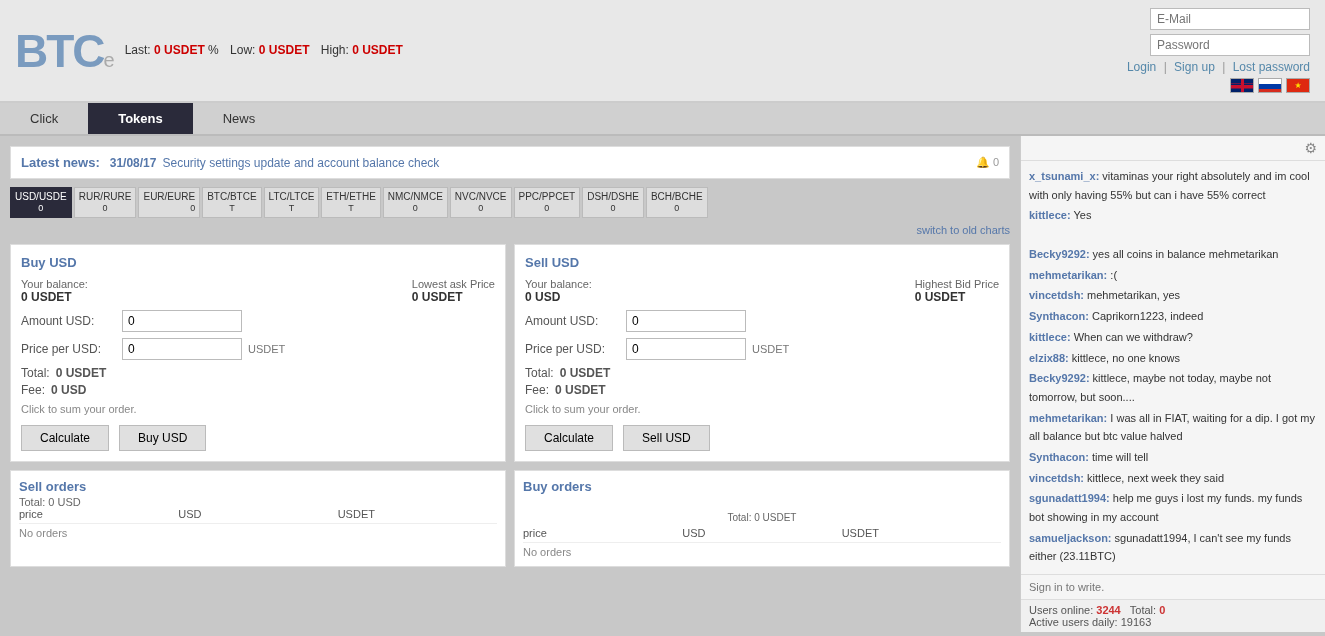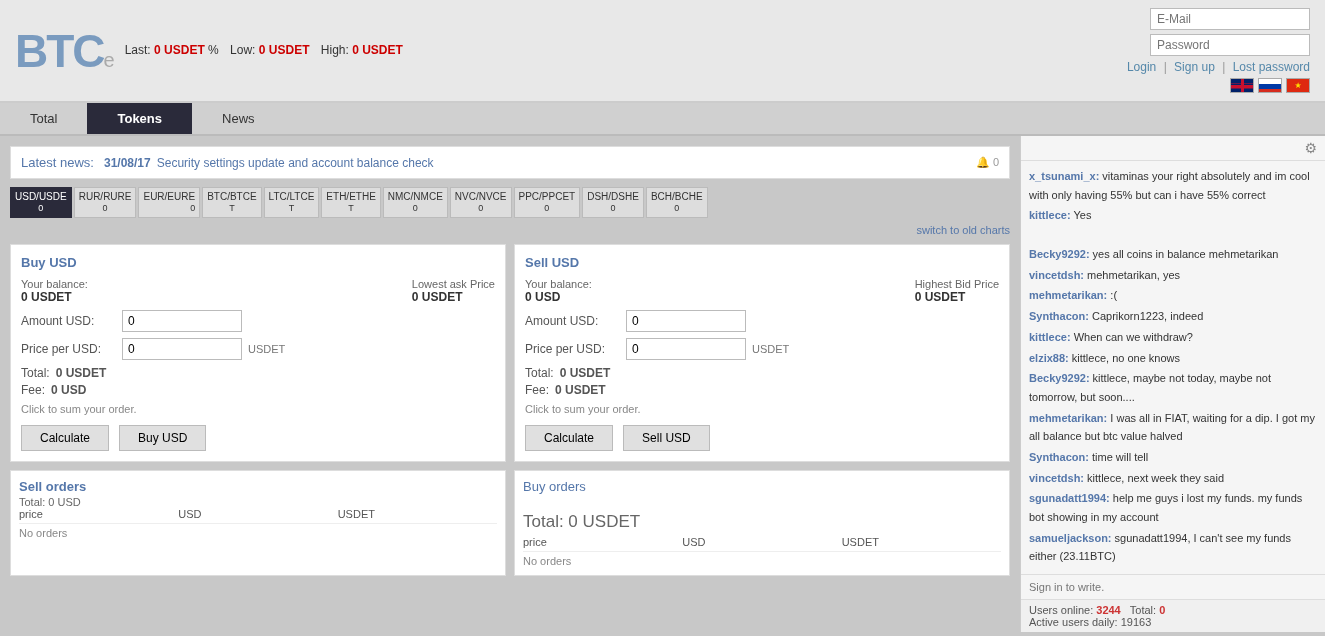--- a/index.html
+++ b/index.html
@@ -45,31 +45,31 @@
         <div style="height:5px; background:#fff;"></div>
         <div style="height:5px; background:#0039a6;"></div>
         <div style="height:5px; background:#d52b1e;"></div>
       </div>
       <div style="width:24px; height:15px; background:#de2910; border:1px solid #aaa; cursor:pointer; display:flex; align-items:center; justify-content:center; color:#ffde00; font-size:8px;">★</div>
     </div>
   </div>
 </div>
 
 <div style="background:#d0d0d0; display:flex; border-bottom:2px solid #bbb;">
-  <div style="padding:8px 30px; font-size:13px; cursor:pointer; color:#333;">Total</div>
+  <div style="padding:8px 30px; font-size:13px; cursor:pointer; color:#333;">Click</div>
   <div style="padding:8px 30px; font-size:13px; cursor:pointer; background:#2a2a3a; color:#fff; font-weight:bold;">Tokens</div>
   <div style="padding:8px 30px; font-size:13px; cursor:pointer; color:#333;">News</div>
 </div>
 
 <div style="display:flex; background:#c8c8c8;">
 
   <div style="flex:1; padding:10px; min-width:0;">
 
     <div style="background:#fff; border:1px solid #ddd; padding:8px 10px; margin-bottom:8px; display:flex; align-items:center; gap:6px;">
-      <span style="color:#5577aa; font-weight:normal; font-size:13px; margin-right:4px;">Latest news:</span>
+      <span style="color:#5577aa; font-weight:bold; font-size:13px; margin-right:4px;">Latest news:</span>
       <span style="color:#5577aa; font-weight:bold;">31/08/17</span>
       <span style="color:#5577aa;">Security settings update and account balance check</span>
       <span style="margin-left:auto; color:#999; font-size:11px;">🔔 0</span>
     </div>
 
     <div style="display:flex; flex-wrap:wrap; gap:2px; margin-bottom:6px;" id="curr-tabs-container">
     <div style="background: rgb(42, 42, 58); border: 1px solid rgb(42, 42, 58); padding: 2px 4px; font-size: 10px; cursor: pointer; text-align: center; color: rgb(255, 255, 255); min-width: 52px; line-height: 1.3;">
           <div>USD/USDE</div>
           <div style="font-size:9px;">0</div>
         </div>
@@ -199,42 +199,42 @@
         <div style="text-align:left; font-size:11px; color:#666; ">Total: 0 USD</div>
         <div style="display:flex; font-size:11px; color:#555; border-bottom:1px solid #eee; padding-bottom:3px; margin-bottom:3px;">
           <span style="flex:1;">price</span>
           <span style="flex:1;">USD</span>
           <span style="flex:1;">USDET</span>
         </div>
         <div style="color:#888; font-size:11px;">No orders</div>
       </div>
 
       <div style="flex:1; background:#fff; border:1px solid #ddd; padding:8px;">
-        <div style="color:#5577aa; font-weight:normal; font-size:13px; margin-bottom:17px;">Buy orders</div>
-        <div style="text-align:left; font-size:17px; color:#666; margin-bottom:4px;margin-top:18px;">Total: 0 USDET</div>
+        <div style="color:#5577aa; font-weight:bold; font-size:13px; margin-bottom:17px;">Buy orders</div>
+        <div style="text-align:center; font-size:10px; color:#666; margin-bottom:4px;margin-top:18px;">Total: 0 USDET</div>
         <div style="display:flex; font-size:11px; color:#555; border-bottom:1px solid #eee; padding-bottom:3px; margin-bottom:3px;">
           <span style="flex:1;">price</span>
           <span style="flex:1;">USD</span>
           <span style="flex:1;">USDET</span>
         </div>
         <div style="color:#888; font-size:11px;">No orders</div>
       </div>
     </div>
   </div>
 
   <div style="width:305px; background:#f5f5f5; border-left:1px solid #ccc; display:flex; flex-direction:column; max-height:500px;">
     <div style="display:flex; justify-content:flex-end; padding:4px 8px; border-bottom:1px solid #ddd;">
       <span style="color:#888; cursor:pointer; font-size:14px;">⚙</span>
     </div>
     <div style="flex:1; overflow-y:auto; padding:6px 8px; font-size:11px; line-height:1.7;" id="chat-container">
     <div style="margin-bottom: 2px;"><span style="color:#5577aa; font-weight:bold;">x_tsunami_x:</span><span style="color:#333;"> vitaminas your right absolutely and im cool with only having 55% but can i have 55% correct</span></div>
         <div style="margin-bottom: 20px;"><span style="color:#5577aa; font-weight:bold;">kittlece:</span><span style="color:#333;"> Yes</span></div>
         <div style="margin-bottom: 2px;"><span style="color:#5577aa; font-weight:bold;">Becky9292:</span><span style="color:#333;"> yes all coins in balance mehmetarikan</span></div>
+        <div style="margin-bottom: 2px;"><span style="color:#5577aa; font-weight:bold;">mehmetarikan:</span><span style="color:#333;"> :(</span></div>
         <div style="margin-bottom: 2px;"><span style="color:#5577aa; font-weight:bold;">vincetdsh:</span><span style="color:#333;"> mehmetarikan, yes</span></div>
-        <div style="margin-bottom: 2px;"><span style="color:#5577aa; font-weight:bold;">mehmetarikan:</span><span style="color:#333;"> :(</span></div>
         <div style="margin-bottom: 2px;"><span style="color:#5577aa; font-weight:bold;">Synthacon:</span><span style="color:#333;"> Caprikorn1223, indeed</span></div>
         <div style="margin-bottom: 2px;"><span style="color:#5577aa; font-weight:bold;">kittlece:</span><span style="color:#333;"> When can we withdraw?</span></div>
         <div style="margin-bottom: 2px;"><span style="color:#5577aa; font-weight:bold;">elzix88:</span><span style="color:#333;text-align:right;"> kittlece, no one knows</span></div>
         <div style="margin-bottom: 2px;"><span style="color:#5577aa; font-weight:bold;">Becky9292:</span><span style="color:#333;"> kittlece, maybe not today, maybe not tomorrow, but soon....</span></div>
         <div style="margin-bottom: 2px;"><span style="color:#5577aa; font-weight:bold;">mehmetarikan:</span><span style="color:#333;"> I was all in FIAT, waiting for a dip. I got my all balance but btc value halved</span></div>
         <div style="margin-bottom: 2px;"><span style="color:#5577aa; font-weight:bold;">Synthacon:</span><span style="color:#333;"> time will tell</span></div>
         <div style="margin-bottom: 2px;"><span style="color:#5577aa; font-weight:bold;">vincetdsh:</span><span style="color:#333;"> kittlece, next week they said</span></div>
         <div style="margin-bottom: 2px;"><span style="color:#5577aa; font-weight:bold;">sgunadatt1994:</span><span style="color:#333;"> help me guys i lost my funds. my funds bot showing in my account</span></div>
         <div style="margin-bottom: 2px;"><span style="color:#5577aa; font-weight:bold;">samueljackson:</span><span style="color:#333;"> sgunadatt1994, I can't see my funds either (23.11BTC)</span></div>
       </div>

